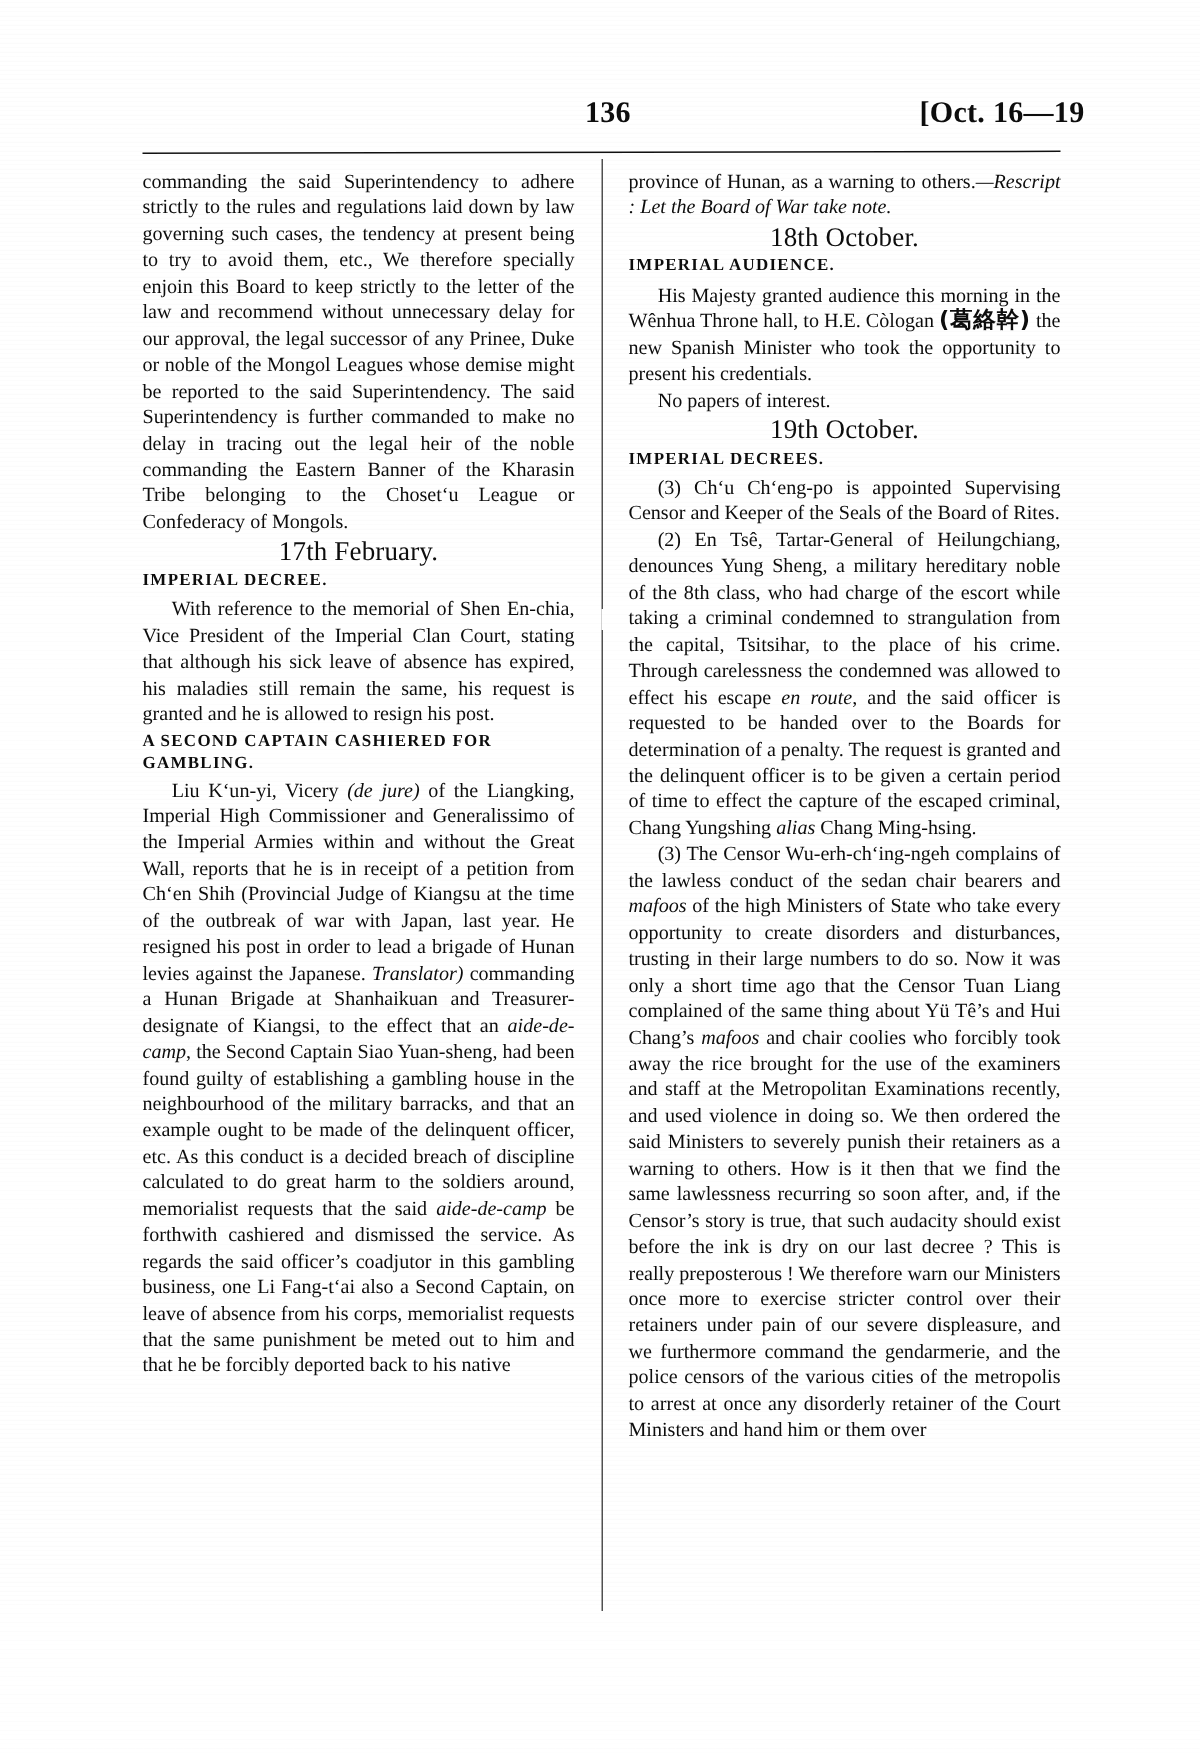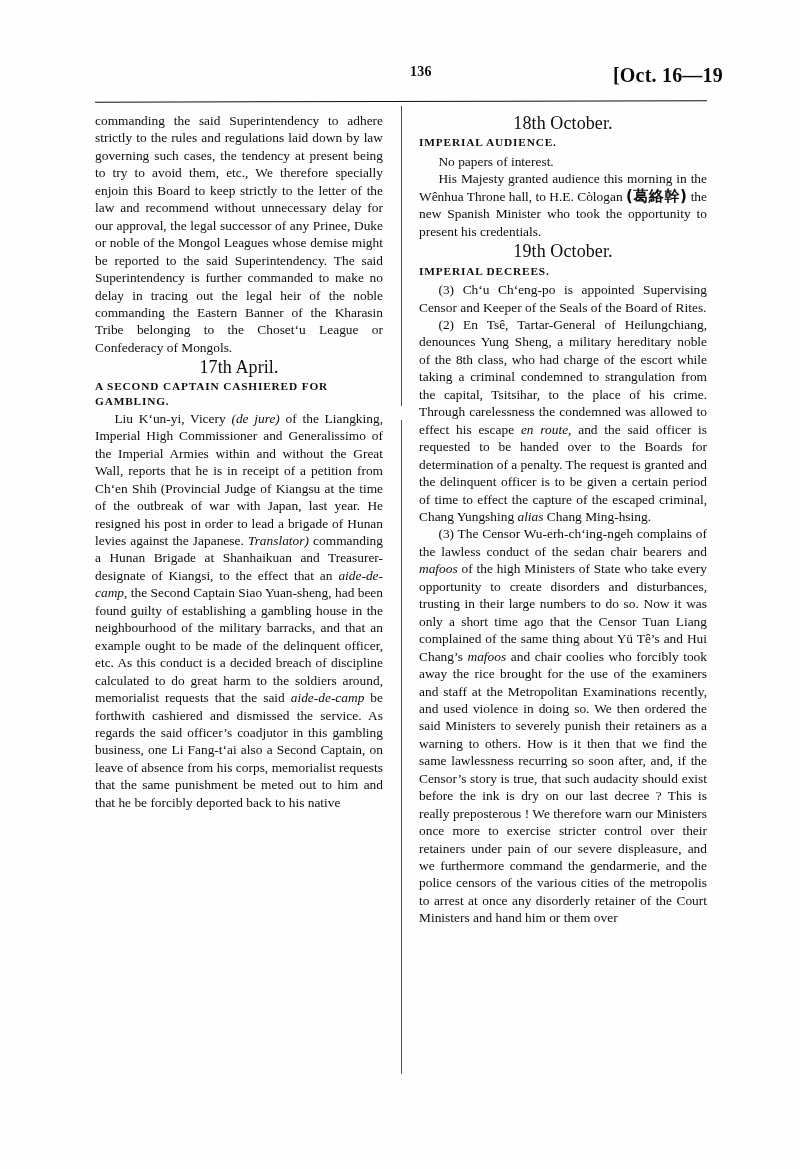--- a/index.html
+++ b/index.html
@@ -28,24 +28,23 @@
     position: absolute;
     left: 95px;
     top: 64px;
     width: 610px;
     height: 26px;
   }
   .runhead .folio {
     position: absolute;
     left: 295px;
     top: 0;
-    font-size: 14px;
+    font-size: 20px;
     font-weight: bold;
     letter-spacing: 0.2px;
-    margin-left: 20px;
   }
   .runhead .dateline {
     position: absolute;
     left: 518px;
     top: 0;
     font-size: 20px;
     font-weight: bold;
     letter-spacing: 0.2px;
     white-space: nowrap;
   }
@@ -154,29 +153,32 @@
     <span class="folio">136</span>
     <span class="dateline">[Oct. 16—19</span>
   </div>
 
   <div class="headrule"></div>
 
   <div class="columns">
     <div class="coldiv"></div>
     <div class="col left" id="col-left">
         <p class="noindent">commanding the said Superintendency to adhere strictly to the rules and regulations laid down by law governing such cases, the tendency at present being to try to avoid them, etc., We therefore specially enjoin this Board to keep strictly to the letter of the law and recommend without unnecessary delay for our approval, the legal successor of any Prinee, Duke or noble of the Mongol Leagues whose demise might be reported to the said Superintendency. The said Superintendency is further commanded to make no delay in tracing out the legal heir of the noble commanding the Eastern Banner of the Kharasin Tribe belonging to the Choset‘u League or Confederacy of Mongols.</p>
-        <p class="datehead">17th April.</p>
+        <p class="datehead">17th February.</p>
+        <p class="sectionhead">IMPERIAL DECREE.</p>
+        <p class="">With reference to the memorial of Shen En-chia, Vice President of the Imperial Clan Court, stating that although his sick leave of absence has expired, his maladies still remain the same, his request is granted and he is allowed to resign his post.</p>
         <p class="sectionhead two-line"><span>A SECOND CAPTAIN CASHIERED FOR</span><br><span>GAMBLING.</span></p>
         <p class=""><span>Liu K‘un-yi, Vicery </span><i>(de jure)</i><span> of the Liangking, Imperial High Commissioner and Generalissimo of the Imperial Armies within and without the Great Wall, reports that he is in receipt of a petition from Ch‘en Shih (Provincial Judge of Kiangsu at the time of the outbreak of war with Japan, last year.  He resigned his post in order to lead a brigade of Hunan levies against the Japanese.  </span><i>Translator)</i><span> commanding a Hunan Brigade at Shanhaikuan and Treasurer-designate of Kiangsi, to the effect that an </span><i>aide-de-camp</i><span>, the Second Captain Siao Yuan-sheng, had been found guilty of establishing a gambling house in the neighbourhood of the military barracks, and that an example ought to be made of the delinquent officer, etc.  As this conduct is a decided breach of discipline calculated to do great harm to the soldiers around, memorialist requests that the said </span><i>aide-de-camp</i><span> be forthwith cashiered and dismissed the service.  As regards the said officer’s coadjutor in this gambling business, one Li Fang-t‘ai also a Second Captain, on leave of absence from his corps, memorialist requests that the same punishment be meted out to him and that he be forcibly deported back to his native</span></p>
       </div>
     <div class="col right" id="col-right">
+        <p class="noindent"><span>province of Hunan, as a warning to others.</span><i>—Rescript :  Let the Board of War take note.</i></p>
         <p class="datehead">18th October.</p>
         <p class="sectionhead">IMPERIAL AUDIENCE.</p>
+        <p class=""><span>His Majesty granted audience this morning in the Wênhua Throne hall, to H.E. Còlogan </span><span class="cjk">(葛絡幹)</span><span> the new Spanish Minister who took the opportunity to present his credentials.</span></p>
         <p class="">No papers of interest.</p>
-        <p class=""><span>His Majesty granted audience this morning in the Wênhua Throne hall, to H.E. Còlogan </span><span class="cjk">(葛絡幹)</span><span> the new Spanish Minister who took the opportunity to present his credentials.</span></p>
         <p class="datehead">19th October.</p>
         <p class="sectionhead">IMPERIAL DECREES.</p>
         <p class="">(3) Ch‘u Ch‘eng-po is appointed Supervising Censor and Keeper of the Seals of the Board of Rites.</p>
         <p class=""><span>(2) En Tsê, Tartar-General of Heilungchiang, denounces Yung Sheng, a military hereditary noble of the 8th class, who had charge of the escort while taking a criminal condemned to strangulation from the capital, Tsitsihar, to the place of his crime.  Through carelessness the condemned was allowed to effect his escape </span><i>en route</i><span>, and the said officer is requested to be handed over to the Boards for determination of a penalty.  The request is granted and the delinquent officer is to be given a certain period of time to effect the capture of the escaped criminal, Chang Yungshing </span><i>alias</i><span> Chang Ming-hsing.</span></p>
         <p class=""><span>(3) The Censor Wu-erh-ch‘ing-ngeh complains of the lawless conduct of the sedan chair bearers and </span><i>mafoos</i><span> of the high Ministers of State who take every opportunity to create disorders and disturbances, trusting in their large numbers to do so.  Now it was only a short time ago that the Censor Tuan Liang complained of the same thing about Yü Tê’s and Hui Chang’s </span><i>mafoos</i><span> and chair coolies who forcibly took away the rice brought for the use of the examiners and staff at the Metropolitan Examinations recently, and used violence in doing so.  We then ordered the said Ministers to severely punish their retainers as a warning to others.  How is it then that we find the same lawlessness recurring so soon after, and, if the Censor’s story is true, that such audacity should exist before the ink is dry on our last decree ?  This is really preposterous !  We therefore warn our Ministers once more to exercise stricter control over their retainers under pain of our severe displeasure, and we furthermore command the gendarmerie, and the police censors of the various cities of the metropolis to arrest at once any disorderly retainer of the Court Ministers and hand him or them over</span></p>
       </div>
   </div>
 
   <div class="grain"></div>
 </div>

